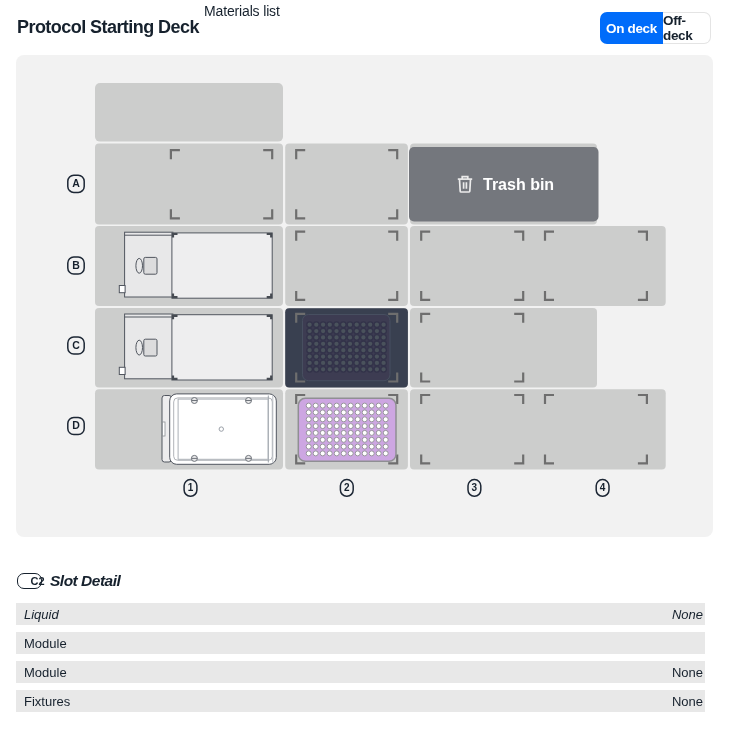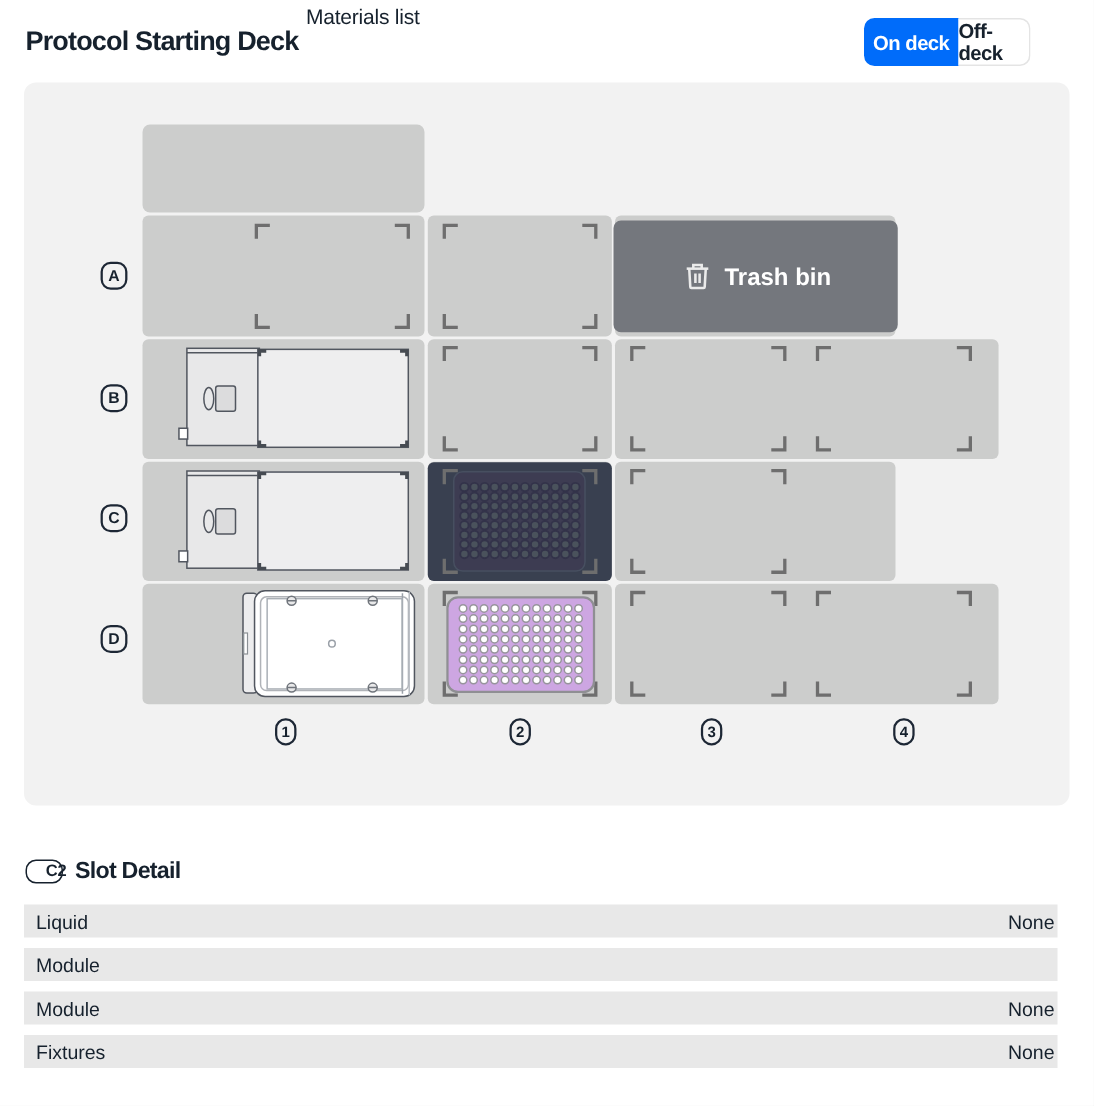--- a/index.html
+++ b/index.html
@@ -1,26 +1,26 @@
 <!DOCTYPE html>
 <html><head>
 <meta charset="utf-8">
 <style>
   * { margin:0; padding:0; box-sizing:border-box; }
   html,body { width:729px; height:737px; background:#fff; font-family:"Liberation Sans", sans-serif; color:#16212d; }
   .abs { position:absolute; }
   #title { left:17px; top:17px; font-size:18px; font-weight:bold; letter-spacing:-0.55px; }
   #mlist { left:204px; top:3px; font-size:14px; letter-spacing:-0.15px; }
   #toggle { left:576px; top:12px; height:32px; display:flex; font-size:13.5px; font-weight:bold; letter-spacing:-0.35px; }
-  #ondeck { background:#006cfa; color:#fff; border-radius:7px 0 0 7px; width:63px; display:flex; align-items:center; justify-content:center; }
+  #ondeck { background:#006cfa; color:#fff; border-radius:7px 0 0 7px; width:63px; display:flex; align-items:center; justify-content:center;margin-left:24px; }
   #offdeck { background:#fff; color:#16212d; border:1px solid #e4e4e4; border-left:none; border-radius:0 7px 7px 0; width:48px; display:flex; align-items:center; justify-content:center; }
   #deck { left:16px; top:55px; width:697px; height:482px; background:#f2f2f2; border-radius:8px; }
   #sdhead { left:17px; top:572px; display:flex; align-items:center; }
   #badge { border:1.5px solid #16212d; border-radius:7px; width:25px; height:16px; font-size:11px; font-weight:bold; display:flex; align-items:center; justify-content:center;padding-left:16px; }
-  #sdtitle { margin-left:8px; font-size:15.5px; font-weight:bold; letter-spacing:-0.5px; }
+  #sdtitle { margin-left:8px; font-size:15.5px; font-weight:bold; letter-spacing:-0.5px;font-style:italic; }
   .drow { position:absolute; left:16px; width:689px; height:22px; background:#e8e8e8; display:flex; align-items:center; justify-content:space-between; padding:0 2px 0 8px; font-size:13px; }
 </style>
 </head>
 <body>
 <div class="abs" id="title">Protocol Starting Deck</div>
 <div class="abs" id="mlist">Materials list</div>
 <div class="abs" id="toggle">
     <div id="ondeck">On deck</div>
     <div id="offdeck">Off-deck</div>
   </div>
@@ -336,21 +336,21 @@
           <text x="458.4" y="436.3" font-size="10" font-weight="bold" fill="#16212d" text-anchor="middle">3</text>
         <rect x="580.2" y="424.6" width="12.8" height="16.6" rx="6.2" fill="none" stroke="#1d2735" stroke-width="1.5"></rect>
           <text x="586.6" y="436.3" font-size="10" font-weight="bold" fill="#16212d" text-anchor="middle">4</text>
       </g>
 </svg>
 </div>
 <div class="abs" id="sdhead">
     <div id="badge">C2</div>
     <div id="sdtitle">Slot Detail</div>
   </div>
-<div class="drow" style="top:603px;">
+<div class="drow" style="top:603px;font-style:italic;">
     <span>Liquid</span>
     <span>None</span>
   </div>
 <div class="drow" style="top:632px;">
     <span>Module</span>
   </div>
 <div class="drow" style="top:661px;gap:44px;">
     <span>Module</span>
     <span>None</span>
   </div>

